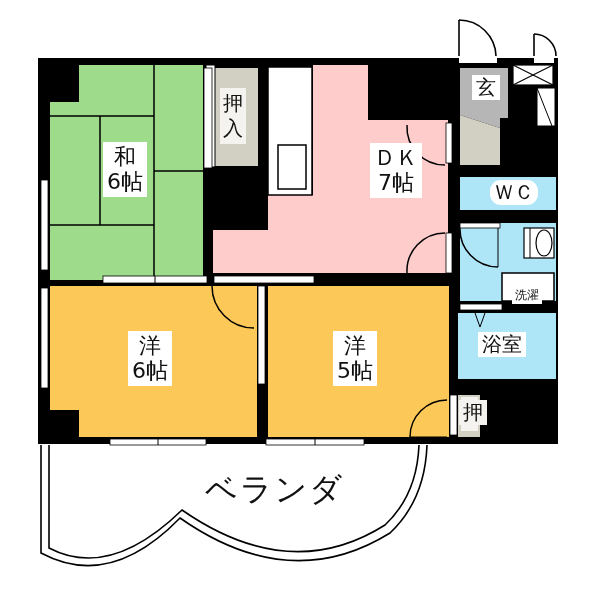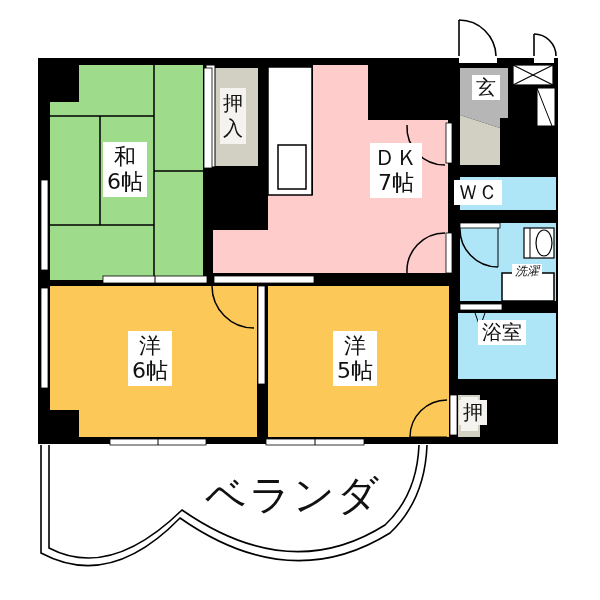--- a/index.html
+++ b/index.html
@@ -3,21 +3,21 @@
   <meta charset="utf-8">
   <style>
     html, body { margin:0; padding:0; background:#ffffff; }
     body { width:600px; height:600px; overflow:hidden; position:relative; font-family:"DejaVu Sans", sans-serif; }
     #plan { position:absolute; left:0; top:0; width:600px; height:600px; }
     .lbl { position:absolute; background:#ffffff; color:#111; text-align:center; line-height:1.15; white-space:nowrap; }
     .big { font-size:22px; padding:2px 4px; }
     .mid { font-size:20px; padding:1px 4px; }
     .sm  { font-size:12px; padding:1px 3px; }
     .tate { font-size:20px; line-height:1.25; padding:3px 3px; background:#f4f3ef; }
-    .beranda { position:absolute; font-size:41px; color:#111; letter-spacing:2px; }
+    .beranda { position:absolute; font-size:32px; color:#111; letter-spacing:2px; }
   </style>
 </head>
 <body>
 
 <svg id="plan" viewBox="0 0 600 600" xmlns="http://www.w3.org/2000/svg">
 
   <g fill="none" stroke="#000" stroke-width="1.6">
     <path d="M41 445 L41 553 Q110 590 180 518 Q290 595 390 533 Q425 500 427 445"></path>
     <path d="M49 445 L49 548 Q110 580 182 510 Q290 585 385 525 Q417 495 419 445"></path>
   </g>
@@ -133,25 +133,25 @@
   <div>入</div>
 </div>
 
 <div class="lbl big" style="left:330px;top:143px;margin-left:40px;">
   <div>ＤＫ</div>
   <div>7帖</div>
 </div>
 
 <div class="lbl mid" style="left:472px;top:75px;">玄</div>
 
-<div class="lbl mid" style="left:454px;top:180px;">ＷＣ</div>
+<div class="lbl mid" style="left:490px;top:180px;border-radius:11px;">ＷＣ</div>
 
-<div class="lbl sm" style="left:512px;top:264px;font-style:italic;">洗濯</div>
+<div class="lbl sm" style="left:512px;top:288px;">洗濯</div>
 
-<div class="lbl mid" style="left:478px;top:320px;">浴室</div>
+<div class="lbl mid" style="left:478px;top:332px;">浴室</div>
 
 <div class="lbl mid" style="left:459px;top:400px;background:#f4f3ef;">押</div>
 
 <div class="lbl big" style="left:128px;top:331px;">
   <div>洋</div>
   <div>6帖</div>
 </div>
 
 <div class="lbl big" style="left:333px;top:331px;">
   <div>洋</div>

